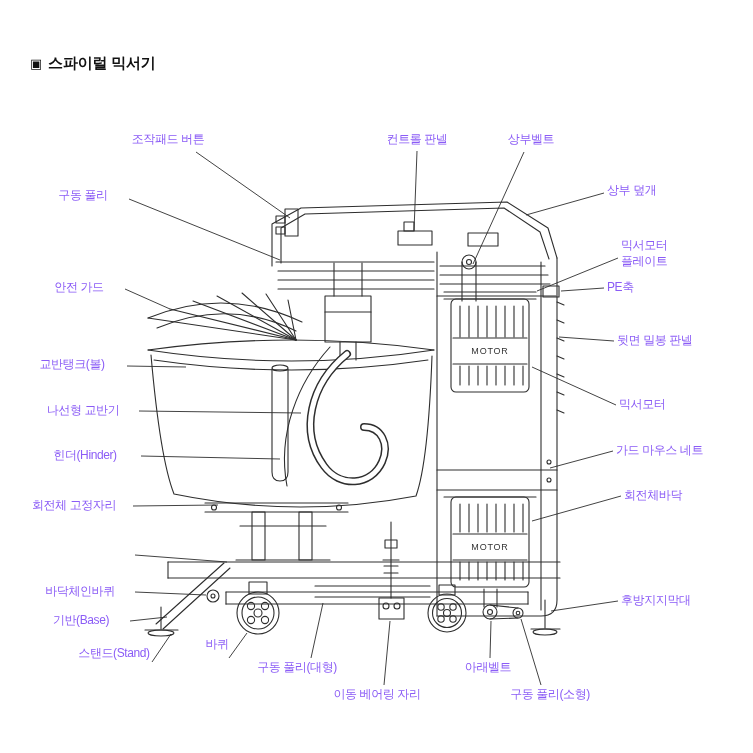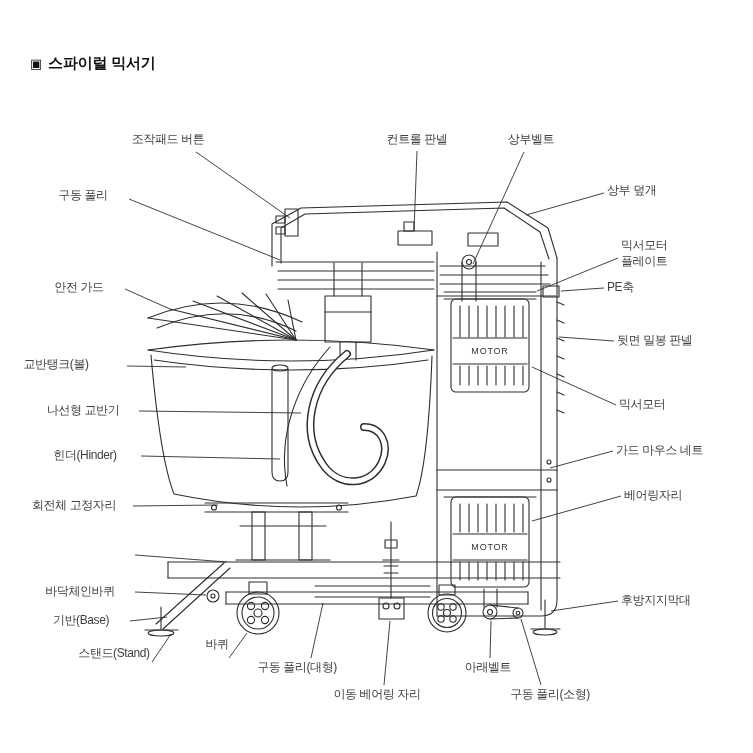--- a/index.html
+++ b/index.html
@@ -1,21 +1,21 @@
 <!DOCTYPE html>
 <html><head>
 <meta charset="utf-8">
 <style>
   html,body{margin:0;padding:0;}
   body{width:753px;height:753px;background:#ffffff;font-family:"Liberation Sans","DejaVu Sans",sans-serif;}
   .page{position:relative;width:753px;height:753px;overflow:hidden;background:#fff;}
   .title{position:absolute;left:30px;top:54px;font-size:15px;font-weight:700;color:#111;display:flex;align-items:center;gap:6px;letter-spacing:-0.2px;}
   .title-icon{font-size:13px;line-height:1;}
   svg.art{position:absolute;left:0;top:0;}
-  .lbl{position:absolute;font-size:12px;line-height:1.32;color:#404040;letter-spacing:-0.4px;white-space:pre-line;}
+  .lbl{position:absolute;font-size:12px;line-height:1.32;color:#8b5cf6;letter-spacing:-0.4px;white-space:pre-line;}
   .r{text-align:center;}
   .c{text-align:center;}
   .motor-text{font-family:"Liberation Sans","DejaVu Sans",sans-serif;font-size:9px;letter-spacing:0.8px;fill:#333;}
 </style>
 </head>
 <body>
 
 <div class="page">
 
   <div class="title">
@@ -232,35 +232,35 @@
     <text class="motor-text" x="490" y="354" text-anchor="middle">MOTOR</text>
     <text class="motor-text" x="490" y="550" text-anchor="middle">MOTOR</text>
   </svg>
 
   <div class="lbl c" style="left:112px;top:132px;width:112px">조작패드 버튼</div>
   <div class="lbl c" style="left:374px;top:132px;width:86px">컨트롤 판넬</div>
   <div class="lbl c" style="left:495px;top:132px;width:72px">상부벨트</div>
 
   <div class="lbl r" style="left:40px;top:188px;width:86px">구동 풀리</div>
   <div class="lbl r" style="left:36px;top:280px;width:86px">안전 가드</div>
-  <div class="lbl r" style="left:4px;top:357px;width:104px">교반탱크(볼)</div>
+  <div class="lbl r" style="left:20px;top:357px;width:104px">교반탱크(볼)</div>
   <div class="lbl r" style="left:30px;top:403px;width:106px">나선형 교반기</div>
   <div class="lbl r" style="left:32px;top:448px;width:106px">힌더(Hinder)</div>
   <div class="lbl r" style="left:18px;top:498px;width:112px">회전체 고정자리</div>
   <div class="lbl r" style="left:28px;top:584px;width:104px">바닥체인바퀴</div>
   <div class="lbl r" style="left:35px;top:613px;width:92px">기반(Base)</div>
 
   <div class="lbl" style="left:607px;top:183px;width:120px">상부 덮개</div>
   <div class="lbl" style="left:621px;top:238px;width:110px">믹서모터
 플레이트</div>
   <div class="lbl" style="left:607px;top:280px;width:90px">PE축</div>
   <div class="lbl" style="left:617px;top:333px;width:130px">뒷면 밀봉 판넬</div>
   <div class="lbl" style="left:619px;top:397px;width:110px">믹서모터</div>
   <div class="lbl" style="left:616px;top:443px;width:134px">가드 마우스 네트</div>
-  <div class="lbl" style="left:624px;top:488px;width:110px">베어링자리</div>
+  <div class="lbl" style="left:624px;top:488px;width:110px">회전체바닥</div>
   <div class="lbl" style="left:621px;top:593px;width:120px">후방지지막대</div>
 
   <div class="lbl c" style="left:58px;top:646px;width:112px">스탠드(Stand)</div>
   <div class="lbl c" style="left:190px;top:637px;width:54px">바퀴</div>
   <div class="lbl c" style="left:243px;top:660px;width:108px">구동 풀리(대형)</div>
   <div class="lbl c" style="left:316px;top:687px;width:122px">이동 베어링 자리</div>
   <div class="lbl c" style="left:455px;top:660px;width:66px">아래벨트</div>
   <div class="lbl c" style="left:494px;top:687px;width:112px">구동 풀리(소형)</div>
 
 </div>

